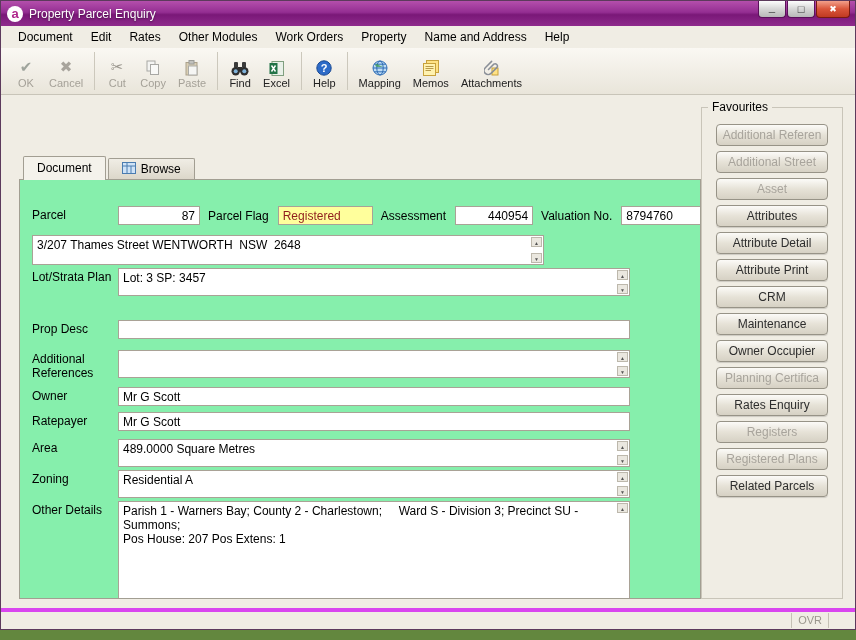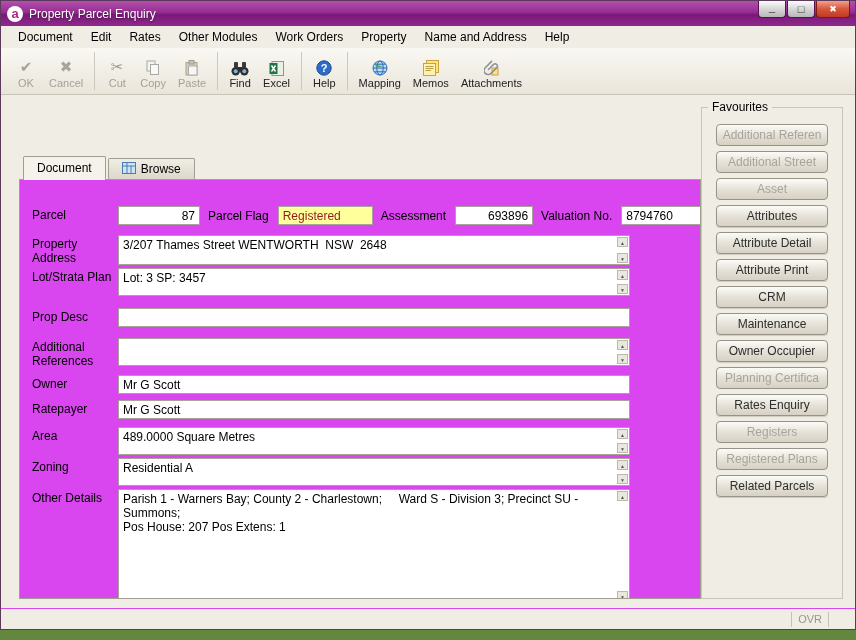--- a/index.html
+++ b/index.html
@@ -55,45 +55,45 @@
   .remove-btn::before { content:"−"; font-size:14px; color:#fff; font-weight:bold; }
   .nav-counter { margin-left:16px; font-size:12px; color:#000; }
 
   
   .tabs { position:absolute; top:61px; left:22px; display:flex; z-index:2; }
   .tab { display:flex; align-items:center; gap:5px; padding:0 13px; border:1px solid #A29E92; border-bottom:none; background:linear-gradient(#F0EDE5,#DCD7CA); font-size:12px; cursor:pointer; margin-right:2px; border-radius:2px 2px 0 0; height:21px; margin-top:2px; }
   .tab.active { background:#F4F2EB; height:23px; margin-top:0; position:relative; }
   .tab.active::after { content:""; position:absolute; left:0; right:0; bottom:-1px; height:2px; background:#F4F2EB; }
 
   
-  .form-panel { position:absolute; left:18px; top:84px; width:682px; height:420px; border:1px solid #A29E92; background:#d946ef; padding:26px 8px 0 12px; overflow:hidden; }
+  .form-panel { position:absolute; left:18px; top:84px; width:682px; height:420px; border:1px solid #A29E92; background:#86efac; padding:26px 8px 0 12px; overflow:hidden; }
   .frow { display:flex; align-items:flex-start; flex-wrap:nowrap; }
   .flabel { flex:0 0 86px; width:86px; font-size:12px; color:#000; padding-top:2px; line-height:14px; }
   .mlabel { padding:3px 9px 0 8px; white-space:nowrap; font-size:12px; color:#000; }
   .finput { background:#fff; border:1px solid #A9A296; height:19px; font-size:12px; padding:1px 4px; display:flex; align-items:center; overflow:hidden; white-space:pre; }
   .finput.right { justify-content:flex-end; }
   .finput.flag { color:#8F1D1D; }
   .w82{width:82px;flex:0 0 82px;} .w95{width:95px;flex:0 0 95px;} .w78{width:78px;flex:0 0 78px;} .w106{width:106px;flex:0 0 106px;}
   .field512 { width:512px; flex:0 0 512px; }
   .scrollfield { position:relative; background:#fff; border:1px solid #A9A296; width:512px; flex:0 0 512px; overflow:hidden; }
   .fvalue { font-size:12px; line-height:14px; padding:2px 16px 2px 4px; white-space:pre-wrap; color:#000; }
   .sbtn { position:absolute; right:1px; width:11px; height:10px; font-size:5px; line-height:10px; text-align:center; color:#555; background:#EAE7DF; border:1px solid #BDB8AC; cursor:pointer; padding:0; }
   .sbtn.up { top:1px; } .sbtn.up::before { content:"▲"; }
   .sbtn.down { bottom:1px; } .sbtn.down::before { content:"▼"; }
   .h30{height:30px;} .h28{height:28px;} .h114{height:114px;}
-  .mb10{margin-bottom:10px;} .mb3{margin-bottom:3px;} .mb12{margin-bottom:12px;} .mb11{margin-bottom:11px;} .mb7{margin-bottom:7px;} .mb6{margin-bottom:6px;} .mb8{margin-bottom:8px;}
+  .mb10{margin-bottom:10px;} .mb3{margin-bottom:3px;} .mb12{margin-bottom:24px;} .mb11{margin-bottom:11px;} .mb7{margin-bottom:7px;} .mb6{margin-bottom:6px;} .mb8{margin-bottom:8px;}
 
   
   .fav-panel { position:absolute; top:12px; right:12px; width:142px; height:492px; border:1px solid #C9C5B9; padding:16px 14px 0 14px; }
   .fav-title { position:absolute; top:-8px; left:6px; background:#F0EDE4; padding:0 4px; font-size:12px; color:#000; }
   .fav-btn { display:block; width:112px; height:22px; margin:0 0 5px 0; border:1px solid #979387; border-radius:4px; background:linear-gradient(#FCFBF8,#E6E2D7 50%,#D6D1C4); font-size:12px; color:#2E2E2E; cursor:pointer; font-family:inherit; box-shadow:0 1px 1px rgba(0,0,0,.15); text-align:center; }
   .fav-btn.is-disabled { color:#A8A49C; cursor:default; box-shadow:none; }
 
   
-  .statusbar { position:absolute; left:0; top:607px; width:100%; height:21px; background:#F0EDE4; border-top:1px solid #d946ef; display:flex; justify-content:flex-end; align-items:center; padding:0 12px; }
+  .statusbar { position:absolute; left:0; top:607px; width:100%; height:21px; background:#F0EDE4; border-top:4px solid #d946ef; display:flex; justify-content:flex-end; align-items:center; padding:0 12px; }
   .status-cell { min-width:36px; height:15px; border-left:1px solid #C5C1B5; border-right:1px solid #C5C1B5; color:#9A968C; font-size:11px; text-align:center; line-height:15px; padding:0 6px; margin-right:14px; }
 
   .desktop-strip { position:absolute; left:0; top:630px; width:856px; height:10px; background:#63873E; }
 </style>
 </head>
 <body>
 
 <div class="window">
 
   <div class="titlebar">
@@ -235,27 +235,26 @@
     </div>
 
     <div class="form-panel">
 
       <div class="frow mb10">
         <div class="flabel">Parcel</div>
         <div class="finput w82 right"><span>87</span></div>
         <div class="mlabel">Parcel Flag</div>
         <div class="finput w95 flag" style="background:#FFFF9C;"><span>Registered</span></div>
         <div class="mlabel">Assessment</div>
-        <div class="finput w78 right"><span>693896</span></div>
+        <div class="finput w78 right"><span>440954</span></div>
         <div class="mlabel">Valuation No.</div>
         <div class="finput w106"><span>8794760</span></div>
       </div>
 
       <div class="frow mb3">
-        <div class="flabel">Property Address</div>
         <div class="scrollfield h30">
           <div class="fvalue">3/207 Thames Street WENTWORTH  NSW  2648</div>
           <button class="sbtn up"></button>
           <button class="sbtn down"></button>
         </div>
       </div>
 
       <div class="frow mb12">
         <div class="flabel">Lot/Strata Plan</div>
         <div class="scrollfield h28">

